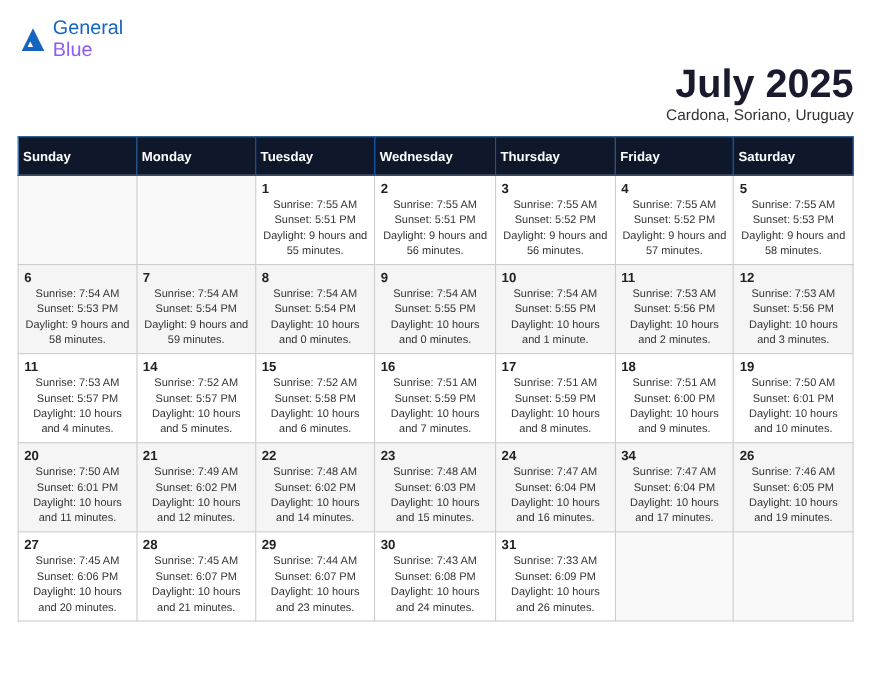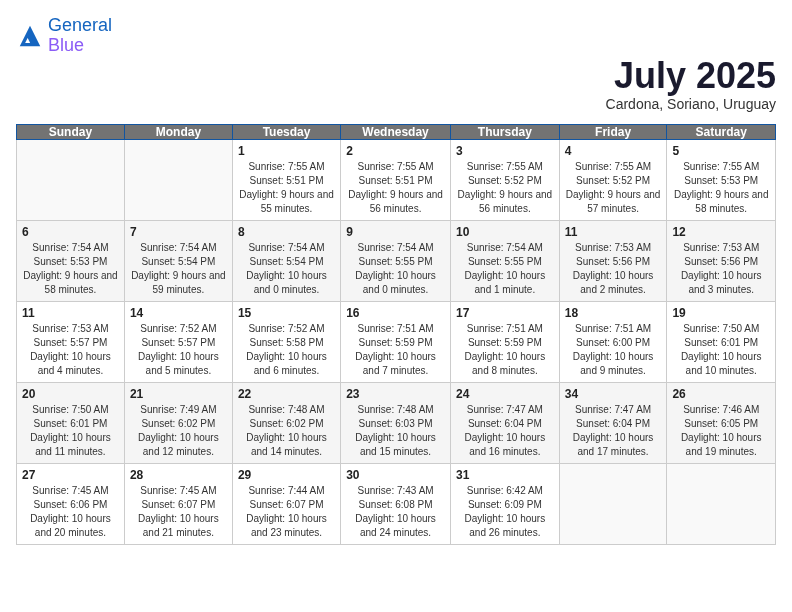--- a/index.html
+++ b/index.html
@@ -47,26 +47,26 @@
     .subtitle {
       font-size: 14px;
       color: #333;
     }
     table {
       width: 100%;
       border-collapse: collapse;
       border: 1px solid #ccc;
     }
     thead th {
-      background: #737373;
+      background: #0f172a;
       color: #fff;
       font-size: 12px;
       font-weight: bold;
-      padding: 0 4px;
-      text-align: center;
+      padding: 10px 4px;
+      text-align: left;
       border: 1px solid #1255a0;
     }
     tbody td {
       vertical-align: top;
       border: 1px solid #ccc;
       padding: 4px 5px;
       width: 113px;
       min-height: 80px;
       font-size: 10.5px;
       color: #222;
@@ -311,21 +311,21 @@
 Daylight: 10 hours and 23 minutes.</div>
         </td>
         <td>
           <span class="day-num">30</span>
           <div class="day-info" style="white-space: pre-line;">Sunrise: 7:43 AM
 Sunset: 6:08 PM
 Daylight: 10 hours and 24 minutes.</div>
         </td>
         <td>
           <span class="day-num">31</span>
-          <div class="day-info" style="white-space: pre-line;">Sunrise: 6:42 AM
+          <div class="day-info" style="white-space: pre-line;">Sunrise: 7:33 AM
 Sunset: 6:09 PM
 Daylight: 10 hours and 26 minutes.</div>
         </td>
         <td class="empty"></td>
         <td class="empty"></td>
       </tr>
     </tbody>
 </table>
 
 </body></html>

